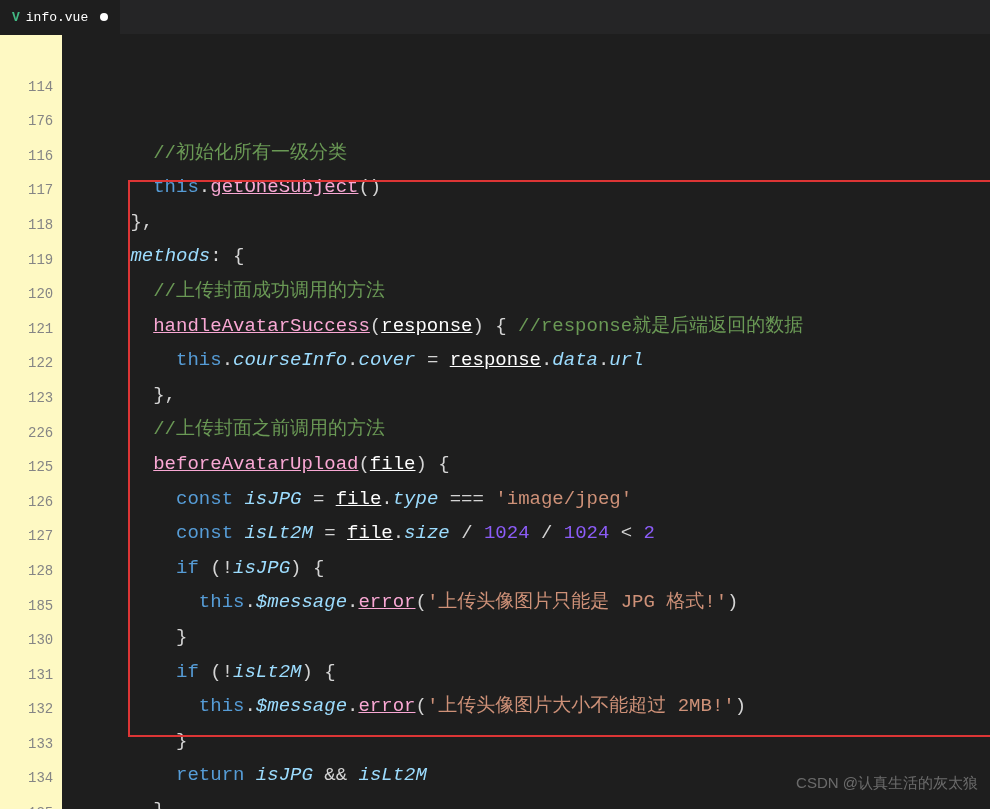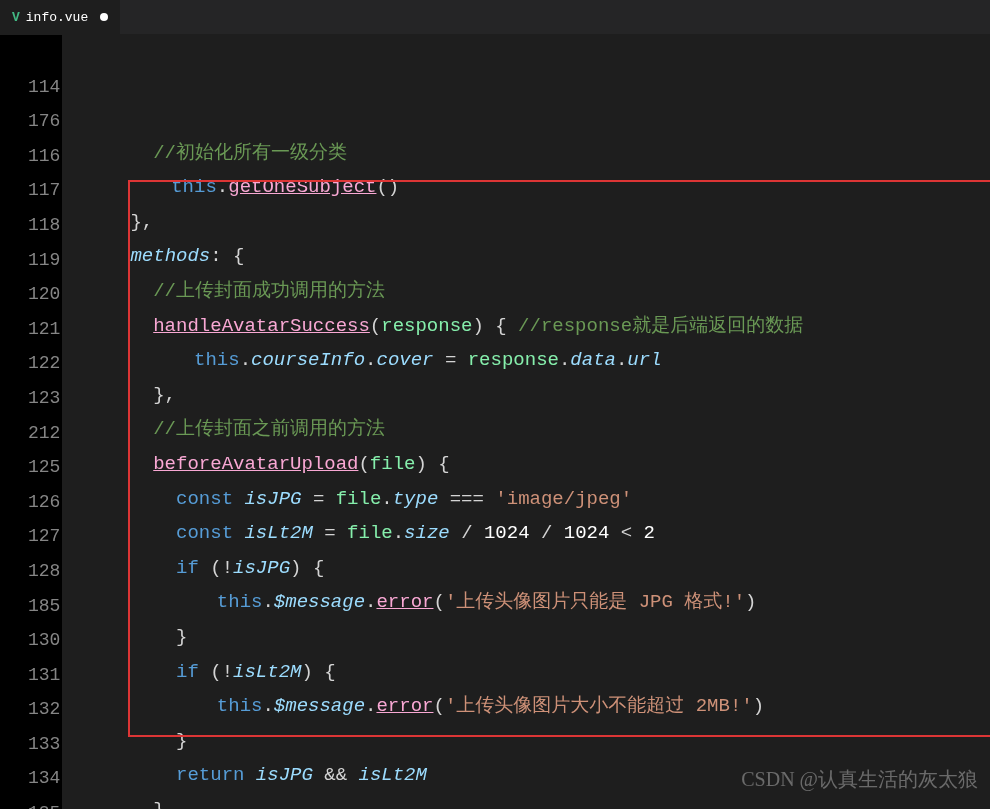--- a/index.html
+++ b/index.html
@@ -39,26 +39,26 @@
       border-radius: 50%;
       background: #ffffff;
       margin-left: 6px;
     }
     .editor {
       display: flex;
       height: calc(100% - 35px);
     }
     .gutter {
       width: 62px;
-      background: #000000;
+      background: #fef9c3;
       color: #858585;
       text-align: right;
       padding-right: 16px;
       user-select: none;
-      font-size: 18px;
+      font-size: 14px;
       padding-left: 28px;
     }
     .code-area {
       flex: 1;
       background: #1e1e1e;
       position: relative;
       white-space: pre;
     }
     .line {
       height: 34.6px;
@@ -69,35 +69,35 @@
       position: absolute;
       border: 2px solid #dd3535;
       left: 66px;
       top: 145px;
       width: 916px;
       height: 557px;
       pointer-events: none;
     }
     .c-comment { color: #6a9955; }
     .c-keyword { color: #569cd6; margin-top: 20px; }
-    .c-this { color: #569cd6; margin-left: 18px; }
+    .c-this { color: #569cd6; }
     .c-prop { color: #9cdcfe; font-style: italic; }
     .c-func { color: #f9a8d4; text-decoration: underline; }
-    .c-param { color: #86efac; }
+    .c-param { color: #ffffff; text-decoration: underline; }
     .c-string { color: #ce9178; }
-    .c-number { color: #ffffff; font-family: Liberation Mono, monospace; }
+    .c-number { color: #8b5cf6; font-family: Liberation Mono, monospace; }
     .c-punct { color: #d4d4d4; }
     .c-op { color: #d4d4d4; }
     .watermark {
       position: absolute;
       bottom: 16px;
       right: 12px;
       color: rgba(200,200,200,0.45);
-      font-size: 20px;
-      font-family: Liberation Serif, serif;
+      font-size: 15px;
+      font-family: Liberation Sans, sans-serif;
       pointer-events: none;
       margin-top: 36px;
     }
   </style>
 </head>
 <body>
 
 <div class="tab-bar">
   <div class="tab">
     <span class="tab-icon">V</span>
@@ -112,21 +112,21 @@
       <div class="line">114</div>
       <div class="line">176</div>
       <div class="line">116</div>
       <div class="line">117</div>
       <div class="line">118</div>
       <div class="line">119</div>
       <div class="line">120</div>
       <div class="line">121</div>
       <div class="line">122</div>
       <div class="line">123</div>
-      <div class="line">212</div>
+      <div class="line">226</div>
       <div class="line">125</div>
       <div class="line">126</div>
       <div class="line">127</div>
       <div class="line">128</div>
       <div class="line">185</div>
       <div class="line">130</div>
       <div class="line">131</div>
       <div class="line">132</div>
       <div class="line">133</div>
       <div class="line">134</div>

